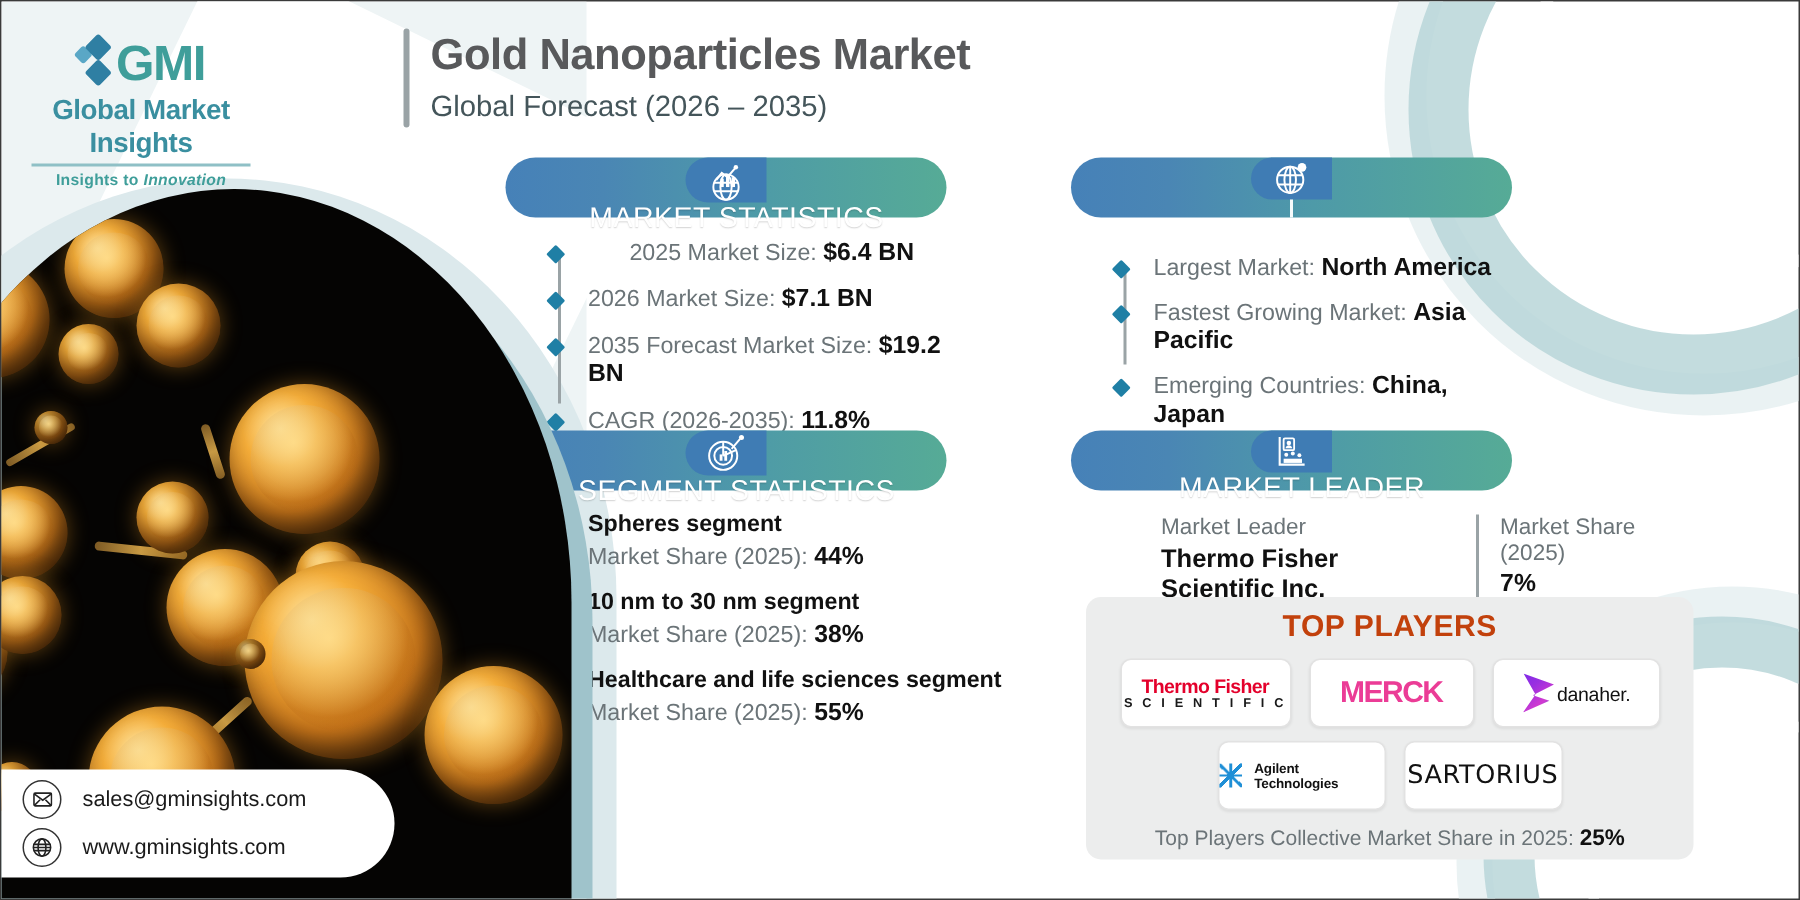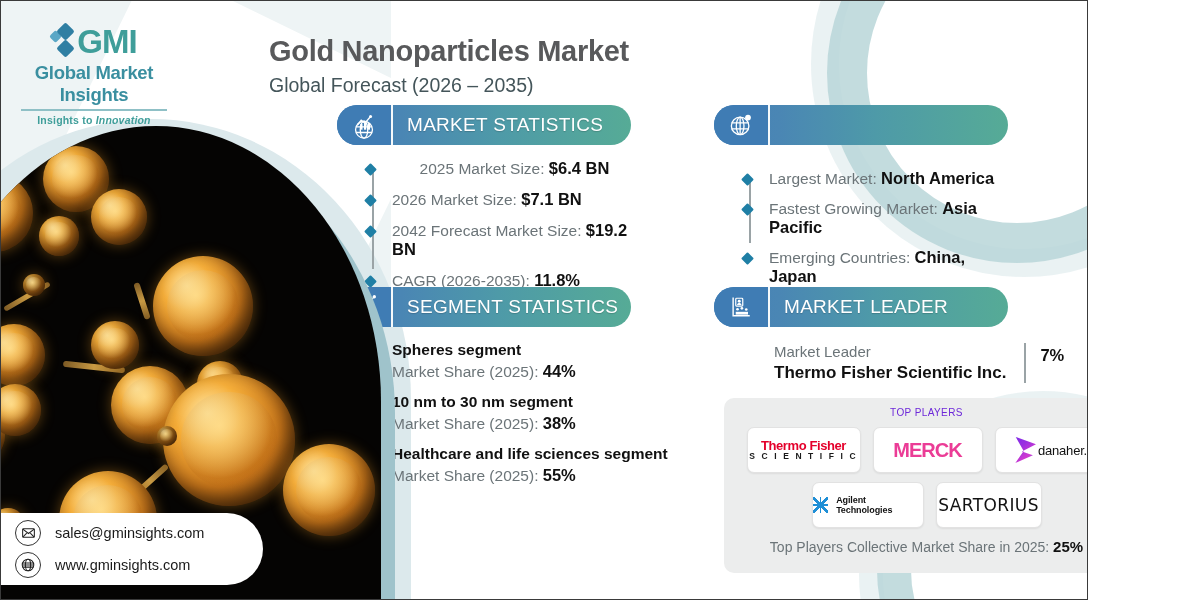--- a/index.html
+++ b/index.html
@@ -2,21 +2,21 @@
 <html><head>
 <meta charset="utf-8">
 <style>
   html,body{margin:0;padding:0;}
   body{
     width:1200px;height:600px;overflow:hidden;
     font-family:"Liberation Sans", sans-serif;
     background:#ffffff;
   }
   .canvas{
-    position:relative;width:1088px;height:600px;overflow:hidden;
+    position:relative;width:1200px;height:600px;overflow:hidden;
     background:#ffffff;border:1px solid #3a3a3a;box-sizing:border-box;
   }
 
   
   .bg-left-pale{
     position:absolute;left:0;top:0;width:390px;height:600px;
     background:#eef4f5;
   }
   .bg-white-wedge{
     position:absolute;left:150px;top:-40px;width:320px;height:320px;
@@ -73,30 +73,30 @@
   .dm2{width:13px;height:13px;left:8px;top:2px;background:#2f7fa3;}
   .dm3{width:13px;height:13px;left:8px;top:19px;background:#2f7fa3;}
   .logo-gmi{font-size:33px;font-weight:bold;color:#3f9e9a;letter-spacing:-1px;
     font-family:"Liberation Sans",sans-serif;line-height:34px;}
   .logo-name{font-size:18.5px;font-weight:bold;color:#3a8fa0;letter-spacing:-.3px;margin-top:1px;}
   .logo-rule{height:1.5px;background:#8fc0c6;margin:3px 8px 3px 8px;}
   .logo-tag{font-size:10.5px;color:#3f9e9a;font-weight:bold;letter-spacing:.2px;}
   .logo-tag i{font-style:italic;}
 
   
-  .title-block{position:absolute;left:268px;top:18px;display:flex;gap:14px;flex-direction:column;}
+  .title-block{position:absolute;left:268px;top:18px;display:flex;gap:14px;}
   .title-bar{width:4px;background:#9aa3a6;border-radius:2px;}
   .title-main{font-size:29px;font-weight:bold;color:#58595b;letter-spacing:-.3px;line-height:36px;}
   .title-sub{font-size:19.5px;color:#44555a;line-height:28px;margin-top:2px;}
 
   
   .sec{position:absolute;}
   .pill{position:relative;height:40px;border-radius:20px;
     background:linear-gradient(90deg,#4681b8 0%,#4a86b4 22%,#4e9aa8 55%,#56ab96 100%);
-    display:flex;align-items:center;}
+    display:flex;align-items:center;flex-direction:column;}
   .pill-ico{width:54px;height:40px;display:flex;align-items:center;justify-content:center;
     border-radius:20px 0 0 20px;background:#3f7cb4;}
   .pill-sep{width:2px;height:40px;background:#ffffff;opacity:.95;}
   .pill-txt{color:#ffffff;font-size:19px;letter-spacing:.3px;padding-left:14px;
     text-shadow:0 1px 1px rgba(0,0,0,.18);}
 
   
   .list{position:relative;margin-top:14px;padding-left:30px;}
   .list-line{position:absolute;left:10px;width:2px;background:#9aa3a6;}
   .li{position:relative;color:#6b7478;}
@@ -112,21 +112,21 @@
   .ml-left{padding-right:18px;}
   .ml-cap{font-size:15px;color:#6b7478;}
   .ml-val{font-size:17px;font-weight:bold;color:#111;margin-top:3px;}
   .ml-div{width:2px;background:#9aa3a6;margin-right:14px;}
   .ml-right .ml-cap{font-size:15px;color:#6b7478;}
   .ml-right .ml-val{font-size:16.5px;font-weight:bold;color:#111;margin-top:3px;}
 
   
   .tp{position:absolute;left:723px;top:397px;width:405px;height:175px;
     background:#eceded;border-radius:10px;}
-  .tp-title{text-align:center;font-size:10px;font-weight:normal;color:#6d28d9;
+  .tp-title{text-align:center;font-size:20px;font-weight:bold;color:#c2410c;
     letter-spacing:.4px;padding-top:9px;}
   .tp-row{display:flex;justify-content:center;gap:12px;margin-top:9px;}
   .tp-box{background:#ffffff;border:1px solid #e2e2e2;border-radius:7px;
     height:44px;display:flex;align-items:center;justify-content:center;
     box-shadow:0 1px 2px rgba(0,0,0,.07);}
   .tp-w1{width:112px;}
   .tp-w2{width:108px;}
   .tp-w3{width:110px;}
   .tp-w4{width:110px;}
   .tp-w5{width:104px;}
@@ -261,21 +261,21 @@
       <div class="li" style="margin-bottom:12px;text-align:center;">
         <span class="bullet"></span>
         <span class="lbl">2025 Market Size: </span><span class="val">$6.4 BN</span>
       </div>
       <div class="li" style="margin-bottom:12px;">
         <span class="bullet"></span>
         <span class="lbl">2026 Market Size: </span><span class="val">$7.1 BN</span>
       </div>
       <div class="li" style="margin-bottom:12px;">
         <span class="bullet"></span>
-        <span class="lbl">2042 Forecast Market Size: </span><span class="val">$19.2 BN</span>
+        <span class="lbl">2035 Forecast Market Size: </span><span class="val">$19.2 BN</span>
       </div>
       <div class="li">
         <span class="bullet"></span>
         <span class="lbl">CAGR (2026-2035): </span><span class="val">11.8%</span>
       </div>
     </div>
   </div>
 
   <div class="sec" style="left:713px;top:104px;width:300px;">
     <div class="pill" style="width:294px;">
@@ -365,20 +365,21 @@
       <div class="pill-txt">MARKET LEADER</div>
     </div>
 
     <div class="ml-body">
       <div class="ml-left">
         <div class="ml-cap">Market Leader</div>
         <div class="ml-val">Thermo Fisher Scientific Inc.</div>
       </div>
       <div class="ml-div"></div>
       <div class="ml-right">
+        <div class="ml-cap">Market Share (2025)</div>
         <div class="ml-val">7%</div>
       </div>
     </div>
   </div>
 
   <div class="tp">
     <div class="tp-title">TOP PLAYERS</div>
 
     <div class="tp-row">
       <div class="tp-box tp-w1">

